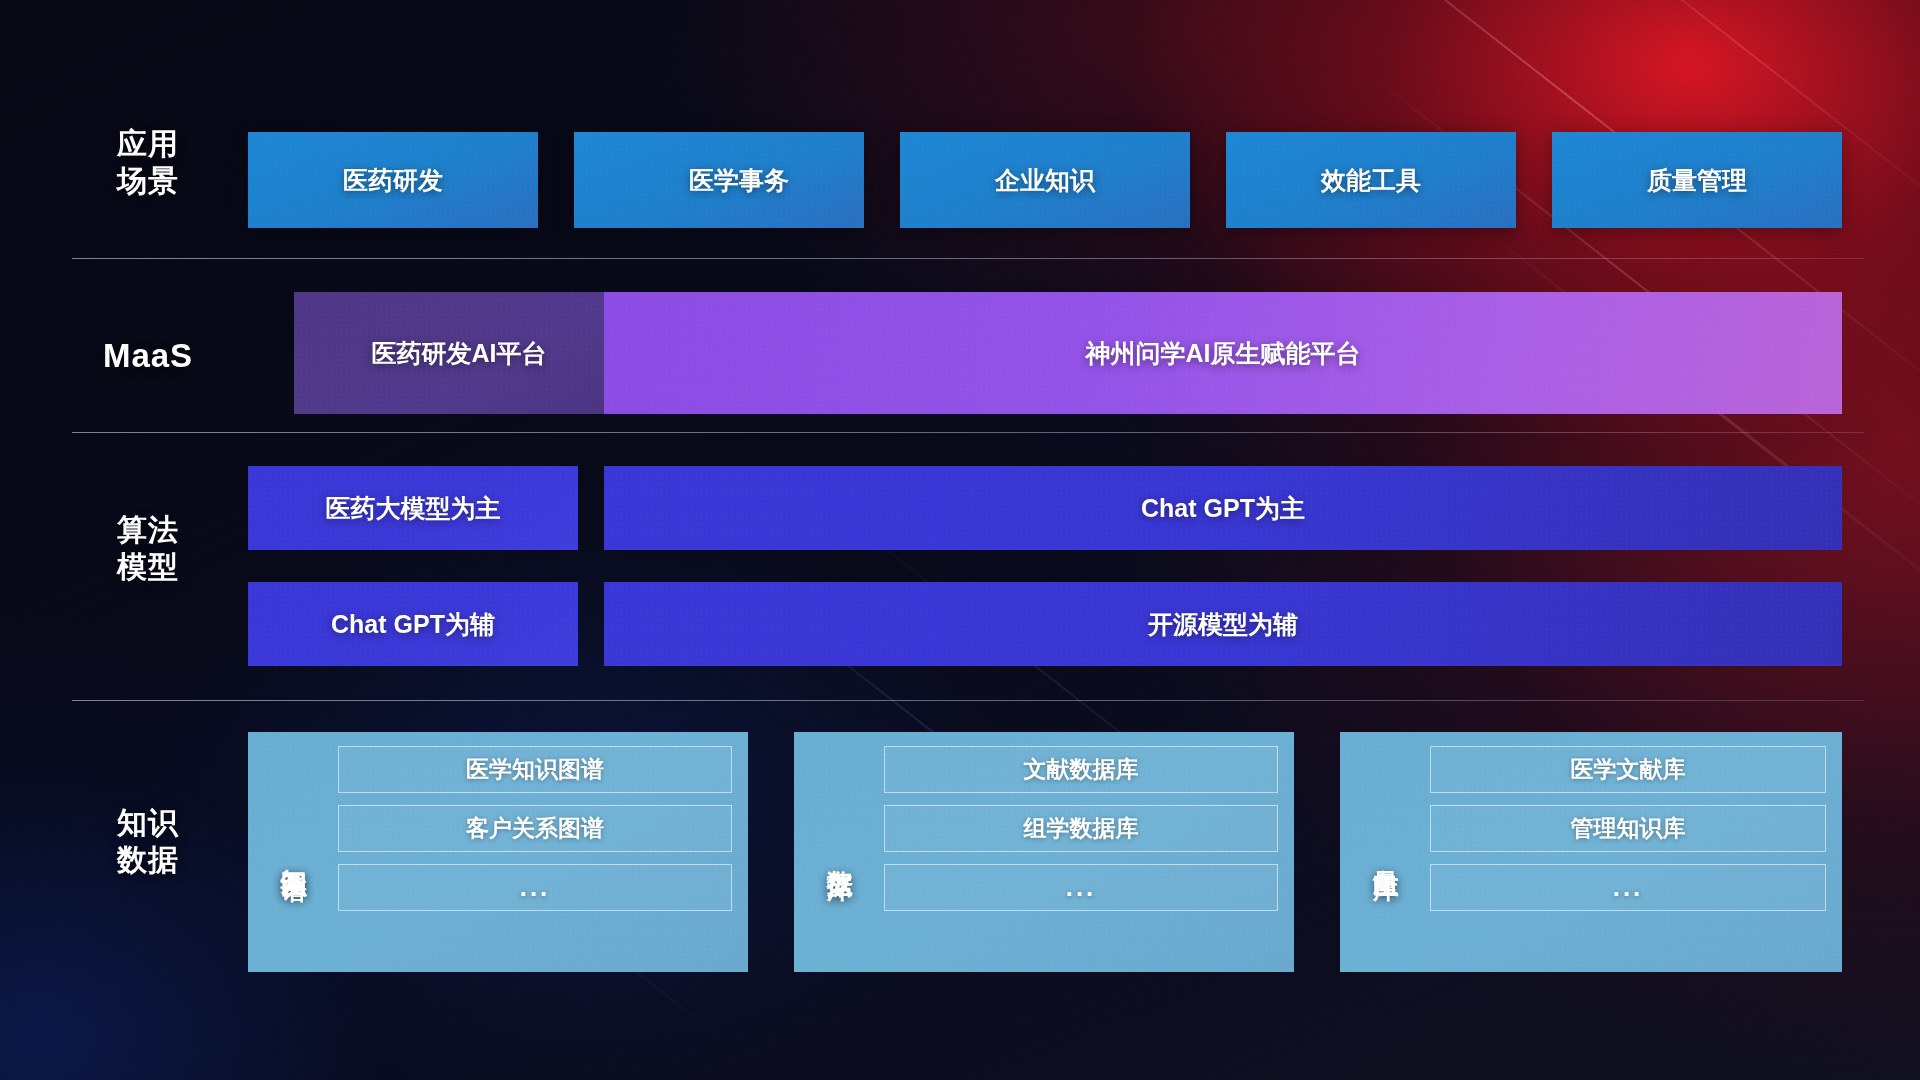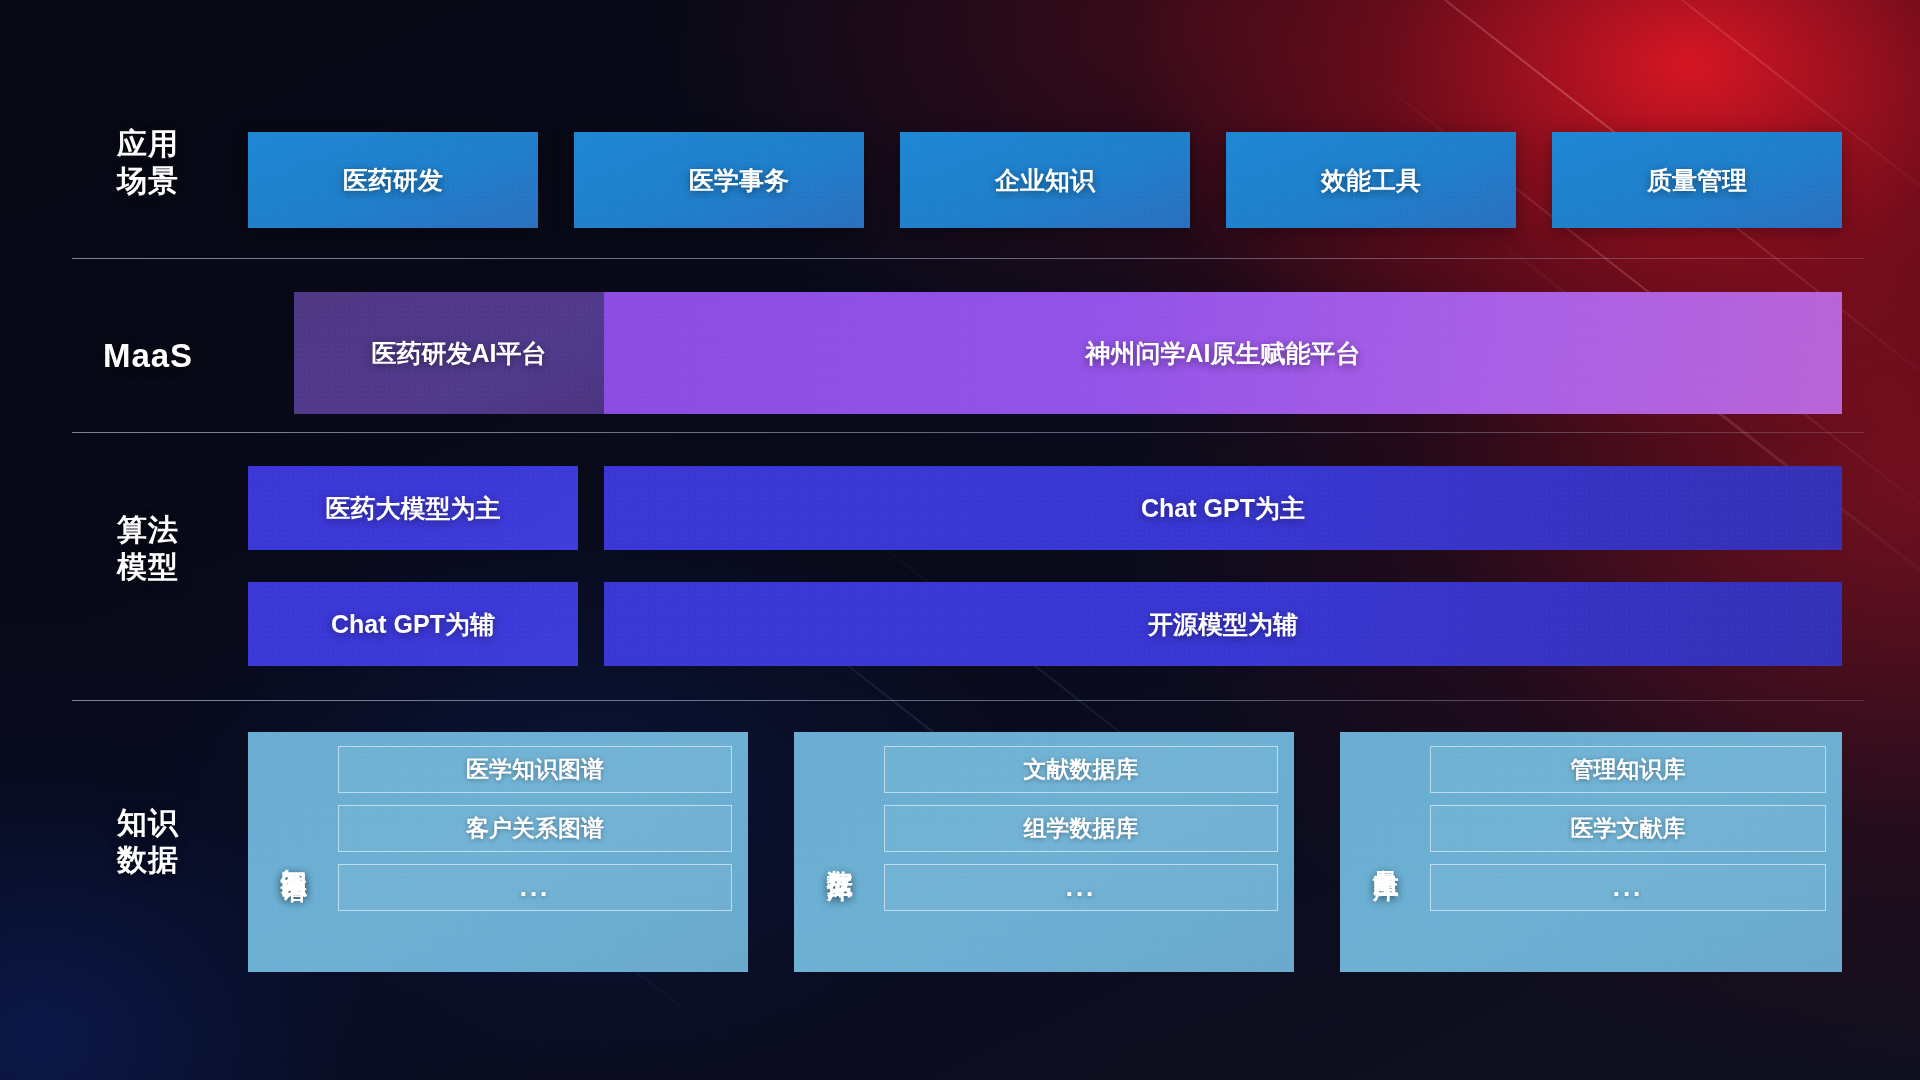--- a/index.html
+++ b/index.html
@@ -210,19 +210,19 @@
     <div class="kgroup-items">
       <div class="kitem">文献数据库</div>
       <div class="kitem">组学数据库</div>
       <div class="kitem ellipsis">...</div>
     </div>
   </div>
 
   <div class="kgroup" style="position:absolute;left:1340px;top:732px;width:502px;height:240px;">
     <div class="kgroup-label" style="writing-mode:vertical-rl;text-orientation:upright;letter-spacing:2px;">向量库</div>
     <div class="kgroup-items">
+      <div class="kitem">医学文献库</div>
       <div class="kitem">管理知识库</div>
-      <div class="kitem">医学文献库</div>
       <div class="kitem ellipsis">...</div>
     </div>
   </div>
 
 </div>
 
 </body></html>

